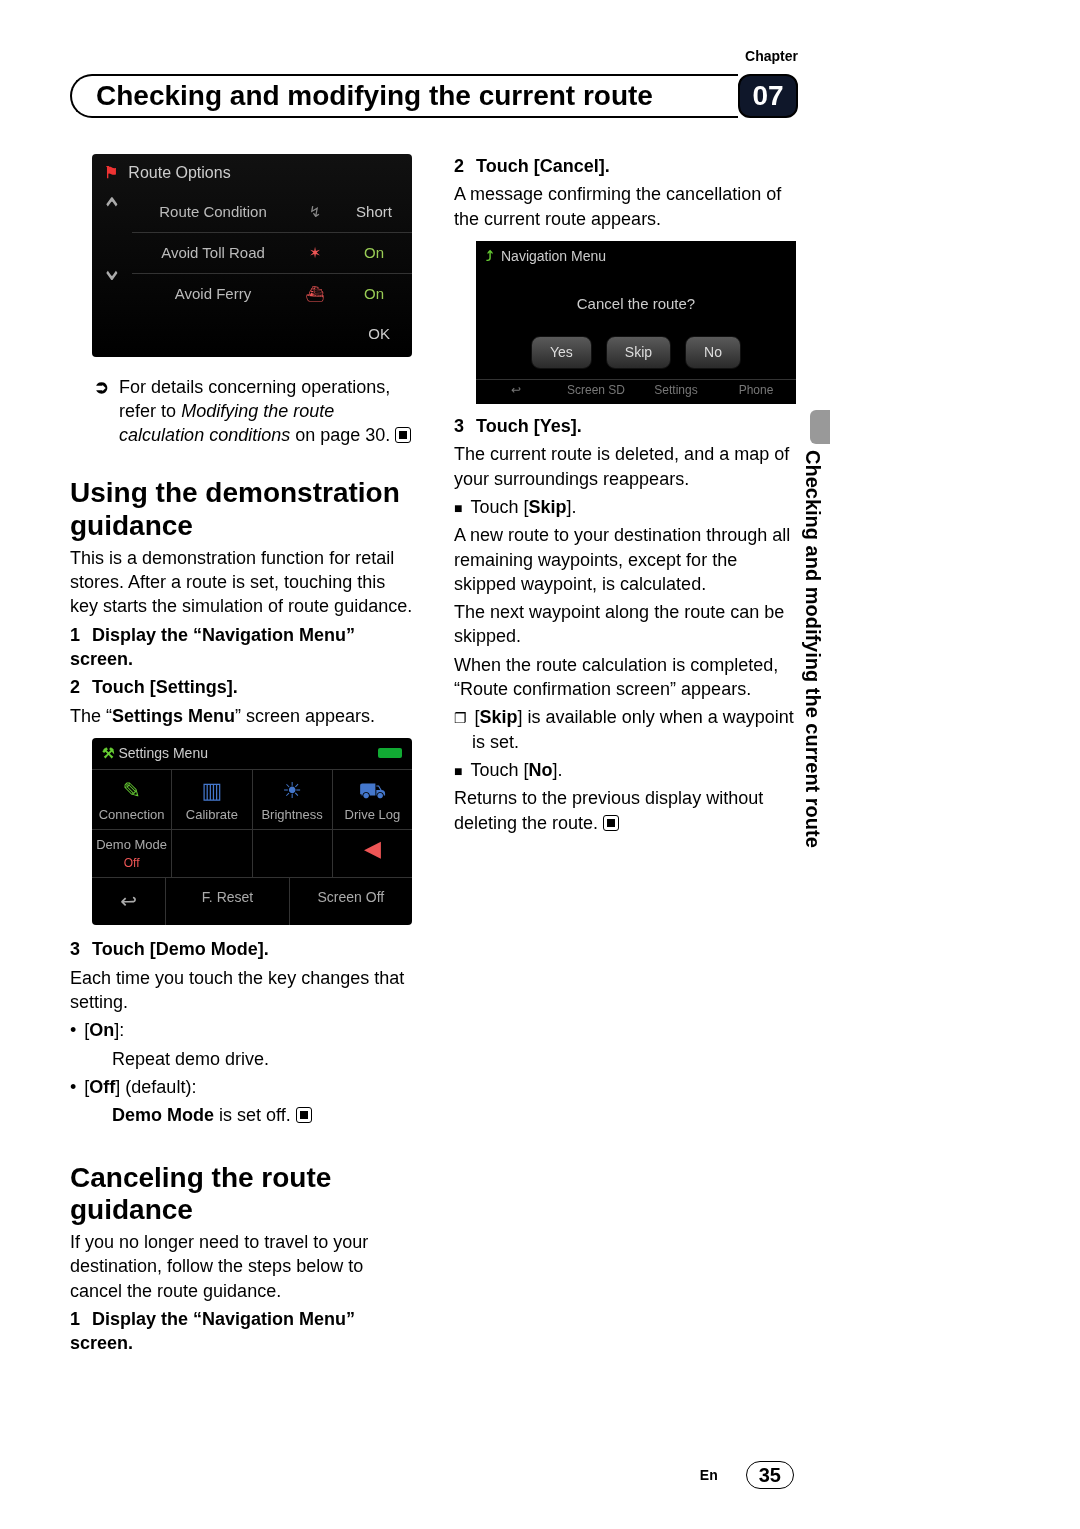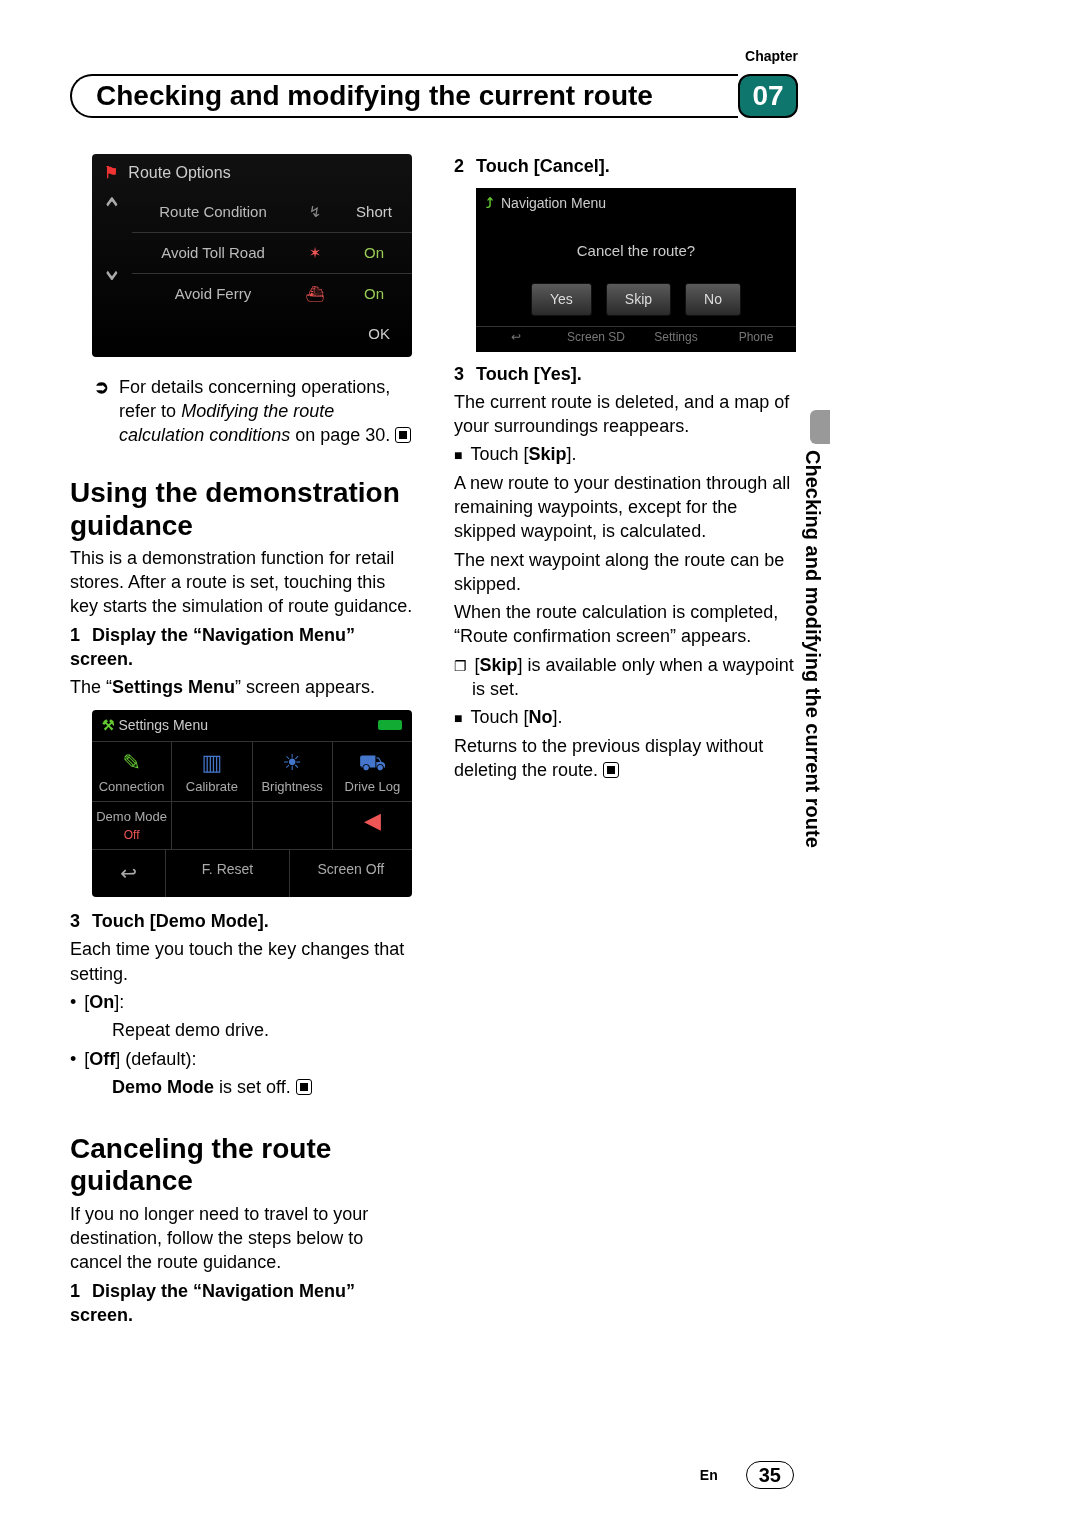--- a/index.html
+++ b/index.html
@@ -35,21 +35,21 @@
     border-top-left-radius: 22px;
     border-bottom-left-radius: 22px;
     border-right: none;
     padding: 4px 18px 4px 24px;
     font-size: 28px;
     font-weight: 700;
     height: 32px;
     line-height: 32px;
   }
   .chap-badge {
-    background: #0f766e;
+    background: #0f172a;
     color: #fff;
     font-weight: 700;
     font-size: 28px;
     width: 56px;
     height: 40px;
     border-radius: 12px;
     border: 2px solid #000;
     display: flex;
     align-items: center;
     justify-content: center;
@@ -266,21 +266,21 @@
     display: flex;
     justify-content: center;
     gap: 14px;
     margin-bottom: 10px;
   }
   .nav-btn {
     background: linear-gradient(#5a5a5a,#2a2a2a);
     border: 1px solid #111;
     color: #ddd;
     padding: 6px 18px;
-    border-radius: 3px;
+    border-radius: 9px;
     font-size: 14px;
   }
   .nav-tabs {
     display: flex;
     font-size: 12px;
     color: #777;
     border-top: 1px solid #333;
   }
   .nav-tabs > div {
     flex: 1;
@@ -382,20 +382,21 @@
           <em>Modifying the route calculation conditions</em>
           <span>on page 30.</span>
           <span class="stop-box"></span>
         </div>
       </div>
 
       <h2 class="section">Using the demonstration guidance</h2>
       <p>This is a demonstration function for retail stores. After a route is set, touching this key starts the simulation of route guidance.</p>
 
       <p class="step"><span class="num">1</span><span>Display the “Navigation Menu” screen.</span></p>
+      <p class="step"><span class="num">2</span><span>Touch [Settings].</span></p>
       <p>
         <span>The “</span><b>Settings Menu</b><span>” screen appears.</span>
       </p>
 
       <div class="settings-shot">
         <div class="settings-head">
           <span>
             <span class="green-ico">⚒</span>
             <span>Settings Menu</span>
           </span>
@@ -432,20 +433,21 @@
       <p class="bullet">[<b>Off</b>]<span> (default):</span></p>
       <p style="margin-left:42px"><b>Demo Mode</b><span> is set off.</span> <span class="stop-box"></span></p>
 
       <h2 class="section" style="margin-top:34px">Canceling the route guidance</h2>
       <p>If you no longer need to travel to your destination, follow the steps below to cancel the route guidance.</p>
       <p class="step"><span class="num">1</span><span>Display the “Navigation Menu” screen.</span></p>
     </div>
 
     <div class="col">
       <p class="step" style="margin-top:0"><span class="num">2</span><span>Touch [Cancel].</span></p>
+      <p>A message confirming the cancellation of the current route appears.</p>
 
       <div class="nav-shot">
         <div class="nav-head">
           <span style="color:#6c3;font-weight:bold">⤴</span>
           <span>Navigation Menu</span>
         </div>
         <div class="nav-msg">Cancel the route?</div>
         <div class="nav-btns">
           <div class="nav-btn">Yes</div>
           <div class="nav-btn">Skip</div>

